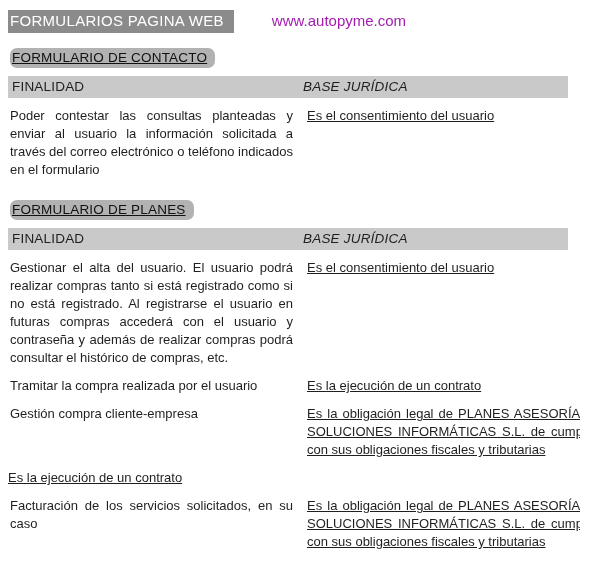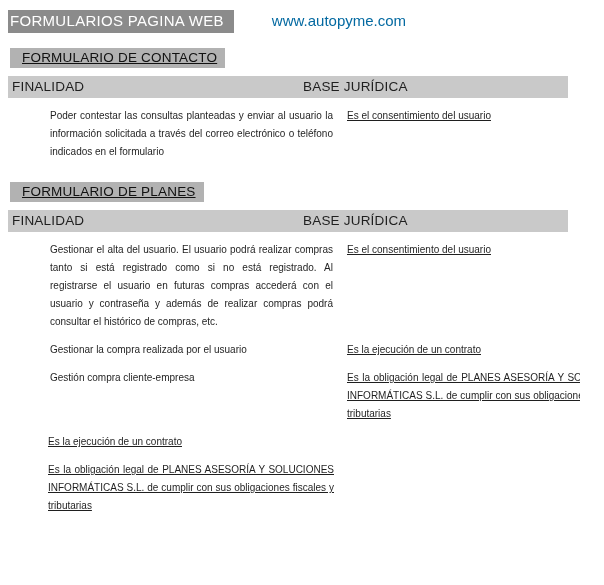--- a/index.html
+++ b/index.html
@@ -30,61 +30,62 @@
     line-height: 20px;
     padding: 1px 10px 2px 2px;
     letter-spacing: 0.3px;
     white-space: nowrap;
   }
   .url {
     font-size: 15px;
     line-height: 20px;
     margin-left: 38px;
     padding-top: 1px;
-    color: #0369a1;
+    color: #a21caf;
     white-space: nowrap;
   }
   .section-heading {
     display: inline-block;
     background: #b2b2b2;
     color: #111111;
     font-size: 13.5px;
     line-height: 17px;
     text-decoration: underline;
-    padding: 1px 8px 2px 12px;
+    padding: 1px 8px 2px 2px;
     margin: 0 4px 8px 2px;
     letter-spacing: 0.2px;
     white-space: nowrap;
+    border-radius: 7px;
   }
   .section-2 .section-heading {
     margin-top: 11px;
   }
   .table-header {
     display: flex;
     background: #c9c9c9;
     font-size: 13.5px;
     line-height: 17px;
     padding: 2px 0 3px 4px;
     margin-bottom: 9px;
     letter-spacing: 0.2px;
   }
   .th-left {
     width: 291px;
     flex: 0 0 auto;
   }
   .th-right {
     flex: 1 1 auto;
+    font-style: italic;
   }
   .row {
     display: flex;
     align-items: flex-start;
-    font-size: 10px;
+    font-size: 13px;
     line-height: 18px;
     margin-bottom: 10px;
-    margin-left: 40px;
   }
   .cell-left {
     flex: 0 0 auto;
     width: 283px;
     margin-left: 2px;
     margin-right: 14px;
     text-align: justify;
   }
   .cell-right {
     flex: 0 0 auto;
@@ -125,31 +126,32 @@
       <div class="th-left">FINALIDAD</div>
       <div class="th-right">BASE JURÍDICA</div>
     </div>
 
     <div class="row">
       <div class="cell-left">Gestionar el alta del usuario. El usuario podrá realizar compras tanto si está registrado como si no está registrado. Al registrarse el usuario en futuras compras accederá con el usuario y contraseña y además de realizar compras podrá consultar el histórico de compras, etc.</div>
       <div class="cell-right">Es el consentimiento del usuario</div>
     </div>
 
     <div class="row">
-      <div class="cell-left">Gestionar la compra realizada por el usuario</div>
+      <div class="cell-left">Tramitar la compra realizada por el usuario</div>
       <div class="cell-right">Es la ejecución de un contrato</div>
     </div>
 
     <div class="row">
       <div class="cell-left">Gestión compra cliente-empresa</div>
       <div class="cell-right">Es la obligación legal de PLANES ASESORÍA Y SOLUCIONES INFORMÁTICAS S.L. de cumplir con sus obligaciones fiscales y tributarias</div>
     </div>
 
     <div class="row">
       <div class="cell-right">Es la ejecución de un contrato</div>
     </div>
 
     <div class="row">
+      <div class="cell-left">Facturación de los servicios solicitados, en su caso</div>
       <div class="cell-right">Es la obligación legal de PLANES ASESORÍA Y SOLUCIONES INFORMÁTICAS S.L. de cumplir con sus obligaciones fiscales y tributarias</div>
     </div>
   </div>
 
 </div>
 
 </body></html>

